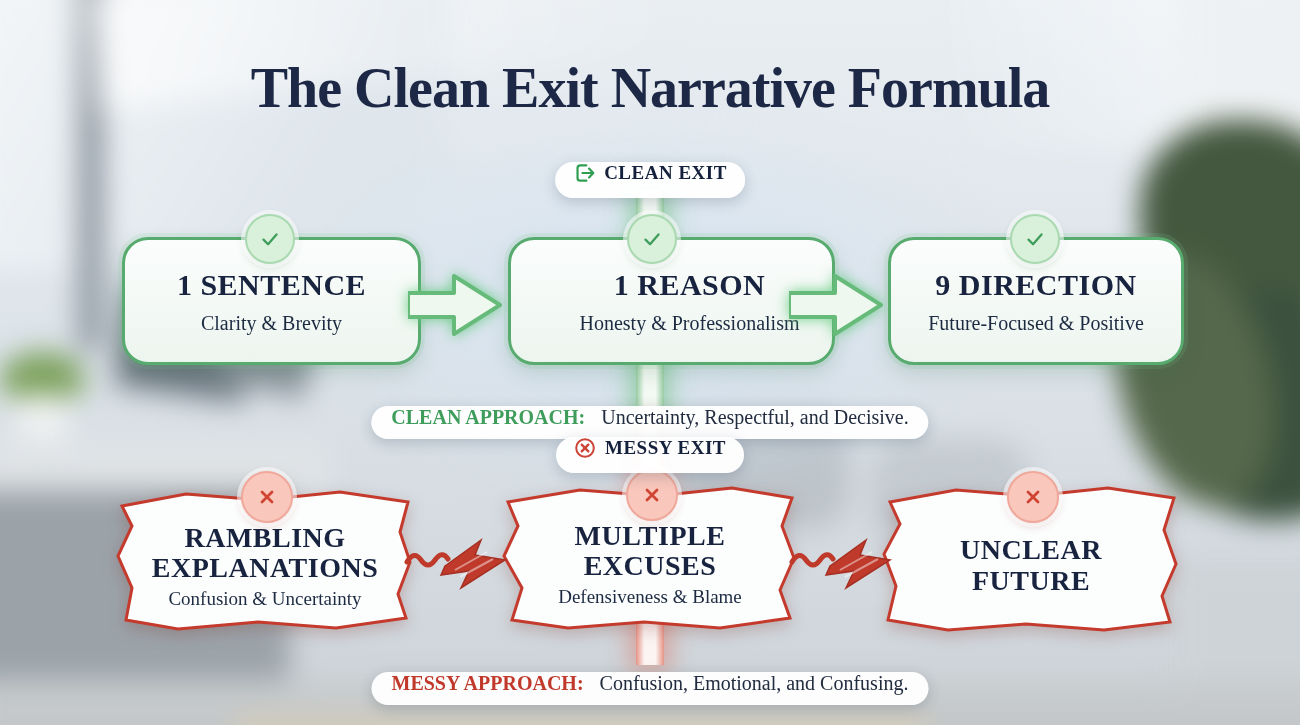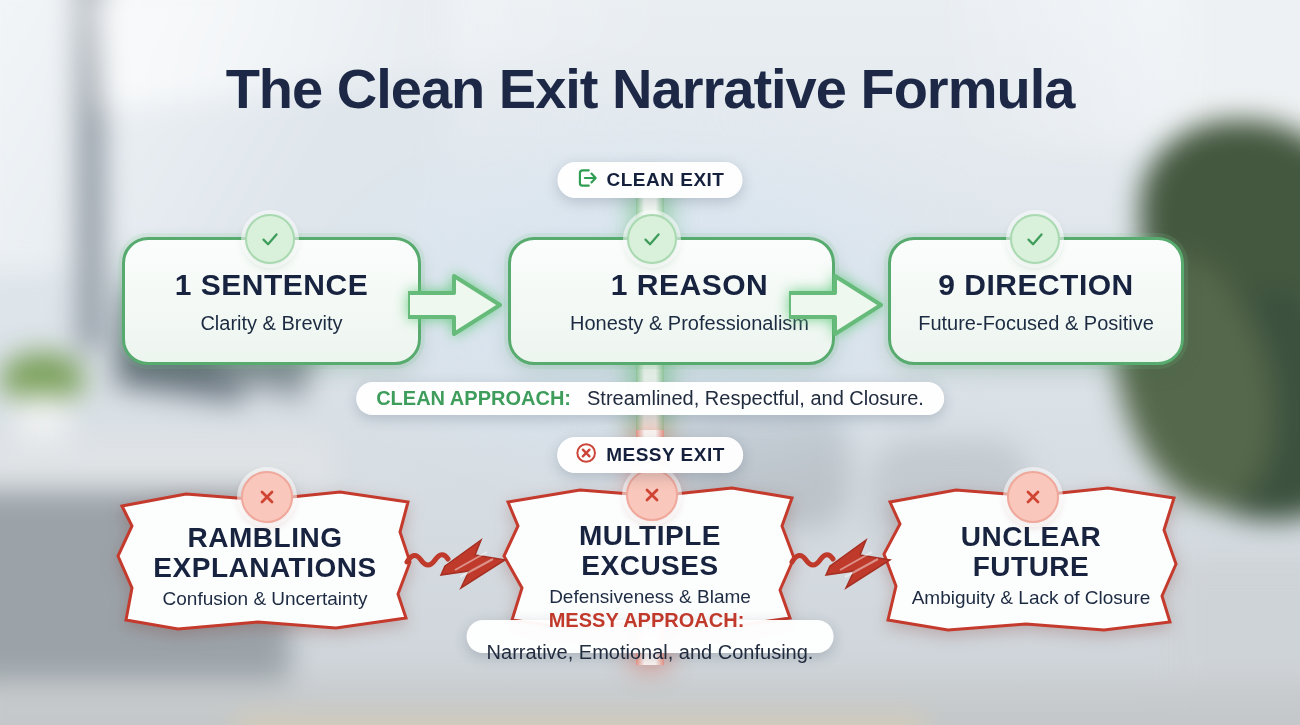--- a/index.html
+++ b/index.html
@@ -22,38 +22,38 @@
   .chair1{left:700px;top:440px;width:180px;height:120px;background:#bcc3c9;border-radius:40px;}
   .chair2{left:900px;top:470px;width:160px;height:110px;background:#c3cad0;border-radius:40px;}
   .leaf1{right:-30px;top:150px;width:220px;height:200px;background:#44583f;border-radius:45% 55% 50% 50%;}
   .leaf2{right:-60px;top:320px;width:240px;height:230px;background:#3c513e;border-radius:50%;transform:rotate(20deg);}
   .leaf3{right:60px;top:280px;width:150px;height:260px;background:#55684b;border-radius:50%;transform:rotate(-15deg);}
   .pot-r{right:-20px;top:590px;width:180px;height:140px;background:#ced3d7;border-radius:14px;}
   .floor{left:0;bottom:-30px;width:1400px;height:105px;background:linear-gradient(180deg,#c8ccce,#bdc1c3);}
   .floor-beige{left:260px;bottom:0px;width:700px;height:40px;background:#d6cab4;border-radius:20px;opacity:.8;}
   .center-glow{left:300px;top:120px;width:760px;height:420px;background:radial-gradient(ellipse at center,rgba(214,228,242,.9),rgba(214,228,242,0) 70%);}
   
-  .fg{position:absolute;inset:0;z-index:2;}
+  .fg{position:absolute;inset:0;z-index:2;font-family:Liberation Serif, serif;}
   .title{position:absolute;top:56px;left:0;width:100%;text-align:center;font-size:56px;font-weight:800;
          color:#1c2845;letter-spacing:-1px;}
   
   .vline{position:absolute;left:636px;width:28px;z-index:1;}
   .vline-clean{top:190px;height:240px;background:linear-gradient(90deg,rgba(140,200,150,.85),#f3f9f3 30%,#f3f9f3 70%,rgba(140,200,150,.85));
                box-shadow:0 0 24px 6px rgba(92,190,115,.55);}
   .vline-messy{top:430px;height:235px;background:linear-gradient(90deg,rgba(233,140,125,.9),#fbf4f2 30%,#fbf4f2 70%,rgba(233,140,125,.9));
                box-shadow:0 0 24px 6px rgba(220,95,75,.45);}
   
-  .pill{position:absolute;display:flex;align-items:center;justify-content:center;gap:9px;
+  .pill{position:absolute;display:flex;align-items:flex-start;justify-content:center;gap:9px;
         background:rgba(255,255,255,.96);border-radius:20px;box-shadow:0 4px 14px rgba(40,60,80,.22);z-index:6;}
   .pill-exit{height:36px;padding:0 18px;font-size:19px;font-weight:800;color:#15213c;letter-spacing:.5px;}
   #clean-exit-pill{left:650px;top:162px;transform:translateX(-50%);}
   #messy-exit-pill{left:650px;top:437px;transform:translateX(-50%);}
-  .pill-approach{height:33px;padding:0 20px;font-size:20px;white-space:nowrap;z-index:6;}
+  .pill-approach{height:33px;padding:0 20px;font-size:20px;white-space:nowrap;z-index:6;margin-top:24px;}
   #clean-approach-pill{left:650px;top:382px;transform:translateX(-50%);}
-  #messy-approach-pill{left:650px;top:620px;transform:translateX(-50%);flex-direction:column;}
+  #messy-approach-pill{left:650px;top:648px;transform:translateX(-50%);}
   .approach-label{font-weight:800;margin-right:7px;}
   .approach-label.green{color:#3f9d5c;}
   .approach-label.red{color:#c0392b;}
   .approach-text{font-weight:500;color:#222c3f;}
   
   .cbox{position:absolute;top:237px;height:122px;border:3px solid #58ab6e;border-radius:26px;
         background:linear-gradient(180deg,#fbfdfc,#edf5ef);z-index:3;
         box-shadow:0 8px 20px rgba(50,110,70,.18),0 0 0 4px rgba(130,205,150,.15);
         display:flex;flex-direction:column;align-items:center;justify-content:center;}
   #cbox-1{left:122px;width:293px;}
@@ -162,21 +162,21 @@
       </svg>
     </div>
     <div class="garrow" id="garrow-2">
       <svg width="96" height="66" viewBox="0 0 96 66" style="filter:drop-shadow(0 0 7px rgba(90,200,120,.85));">
         <path d="M0 21 H46 V4 L92 33 L46 62 V45 H0 Z" fill="#eff8ef" stroke="#66bb7a" stroke-width="4" stroke-linejoin="round"></path>
       </svg>
     </div>
 
     <div class="pill pill-approach" id="clean-approach-pill">
       <span class="approach-label green">CLEAN APPROACH:</span>
-      <span class="approach-text">Streamlined, Respectful, and Closure.</span>
+      <span class="approach-text">Uncertainty, Respectful, and Decisive.</span>
     </div>
 
     <div class="pill pill-exit" id="messy-exit-pill">
       <span>
         <svg width="22" height="22" viewBox="0 0 20 20" fill="none" stroke="#cc4538" stroke-linecap="round">
           <circle cx="10" cy="10" r="8" stroke-width="1.8"></circle>
           <path d="M7 7 L13 13 M13 7 L7 13" stroke-width="2.2"></path>
         </svg>
       </span>
       <span>MESSY EXIT</span>
@@ -199,21 +199,20 @@
         <div class="heading">MULTIPLE EXCUSES</div>
         <div class="subheading">Defensiveness &amp; Blame</div>
       </div>
     </div>
     <div class="jbox" id="jbox-3">
       <svg width="306" height="150" viewBox="0 0 306 150" style="filter:drop-shadow(0 5px 8px rgba(120,40,30,.25));">
         <polygon points="12,18 78,6 154,12 230,4 296,14 286,46 298,80 284,112 292,138 226,146 148,140 70,146 10,136 18,102 6,70 22,40" fill="#fcfdfd" stroke="#c43a2c" stroke-width="3" stroke-linejoin="miter"></polygon>
       </svg>
       <div class="jag-text">
         <div class="heading">UNCLEAR FUTURE</div>
-        <div class="subheading">Ambiguity &amp; Lack of Closure</div>
       </div>
     </div>
 
     <div class="badge badge-x" style="left:241px;top:471px;">
       <svg width="30" height="30" viewBox="0 0 48 48" fill="none" stroke="#d04433" stroke-width="4.5" stroke-linecap="round">
           <path d="M16 16 L32 32 M32 16 L16 32"></path>
         </svg>
     </div>
     <div class="badge badge-x" style="left:626px;top:469px;">
       <svg width="30" height="30" viewBox="0 0 48 48" fill="none" stroke="#d04433" stroke-width="4.5" stroke-linecap="round">
@@ -236,16 +235,16 @@
     <div class="rarrow" id="rarrow-2">
       <svg width="105" height="75" viewBox="0 0 105 75">
         <path d="M4 40 q7 -12 14 -2 q7 10 14 0 q7 -10 13 -1" fill="none" stroke="#bf3a2b" stroke-width="5" stroke-linecap="round"></path>
         <path d="M42 44 L78 18 L72 33 L102 38 L58 66 L66 49 L38 53 Z" fill="#bf3a2b" stroke="#a52f22" stroke-width="1.5"></path>
         <path d="M52 48 L84 30 M57 55 L90 37" stroke="rgba(255,255,255,.45)" stroke-width="2"></path>
       </svg>
     </div>
 
     <div class="pill pill-approach" id="messy-approach-pill">
       <span class="approach-label red">MESSY APPROACH:</span>
-      <span class="approach-text">Narrative, Emotional, and Confusing.</span>
+      <span class="approach-text">Confusion, Emotional, and Confusing.</span>
     </div>
   </div>
 </div>
 
 </body></html>

